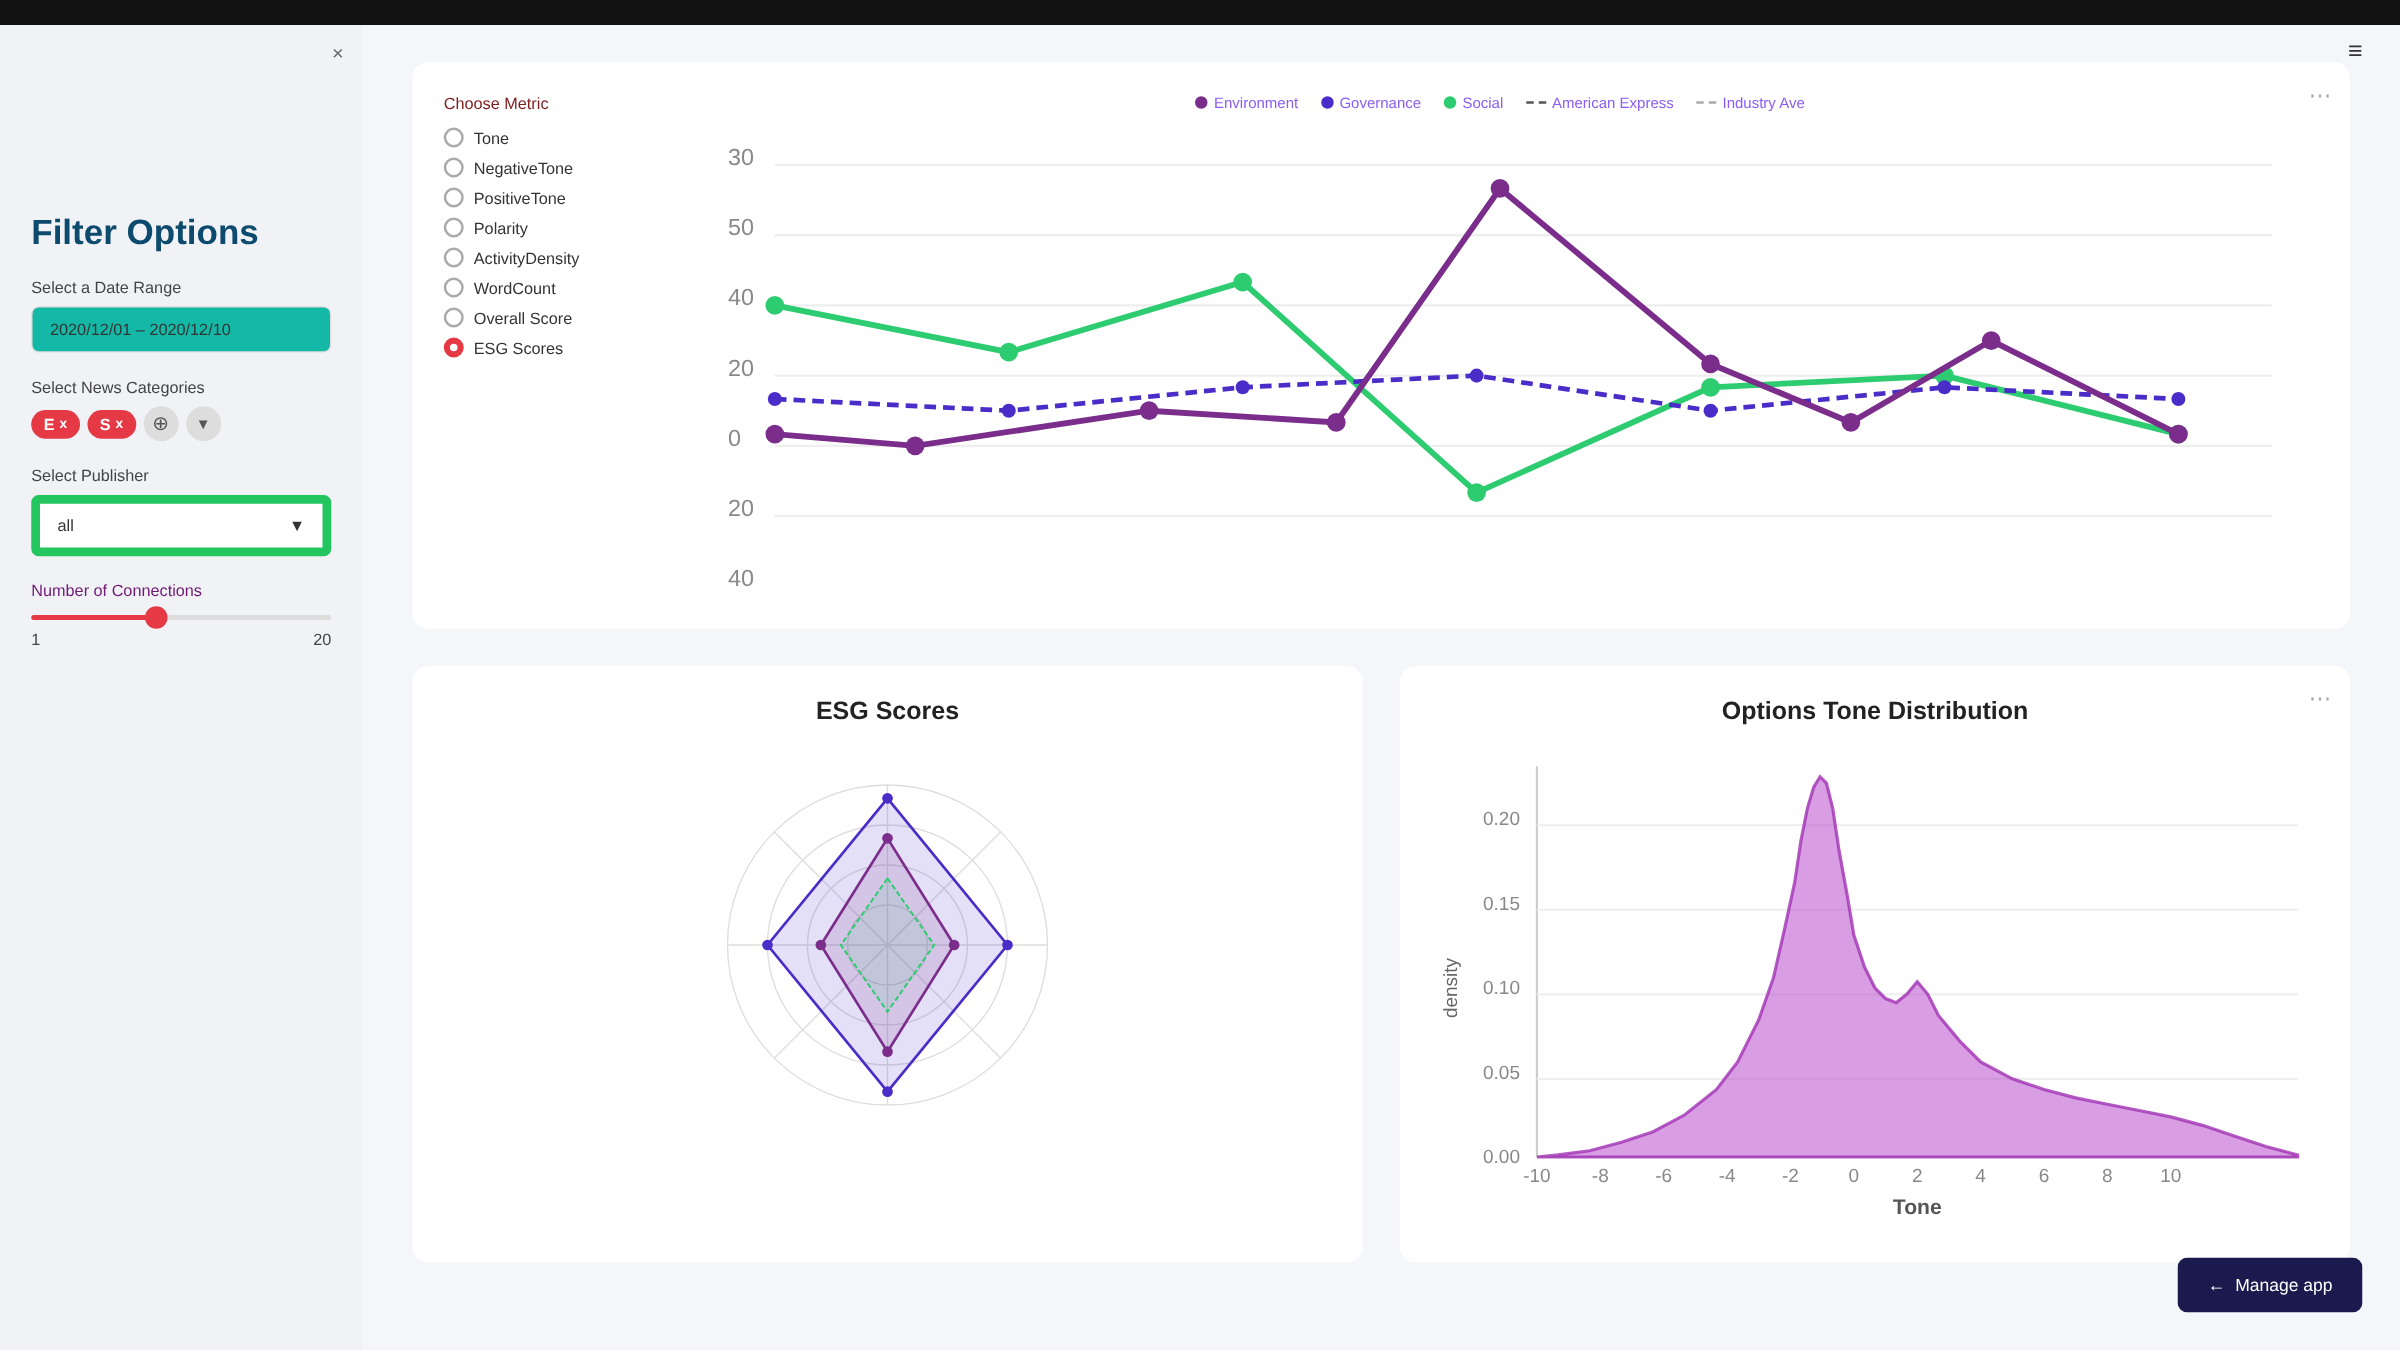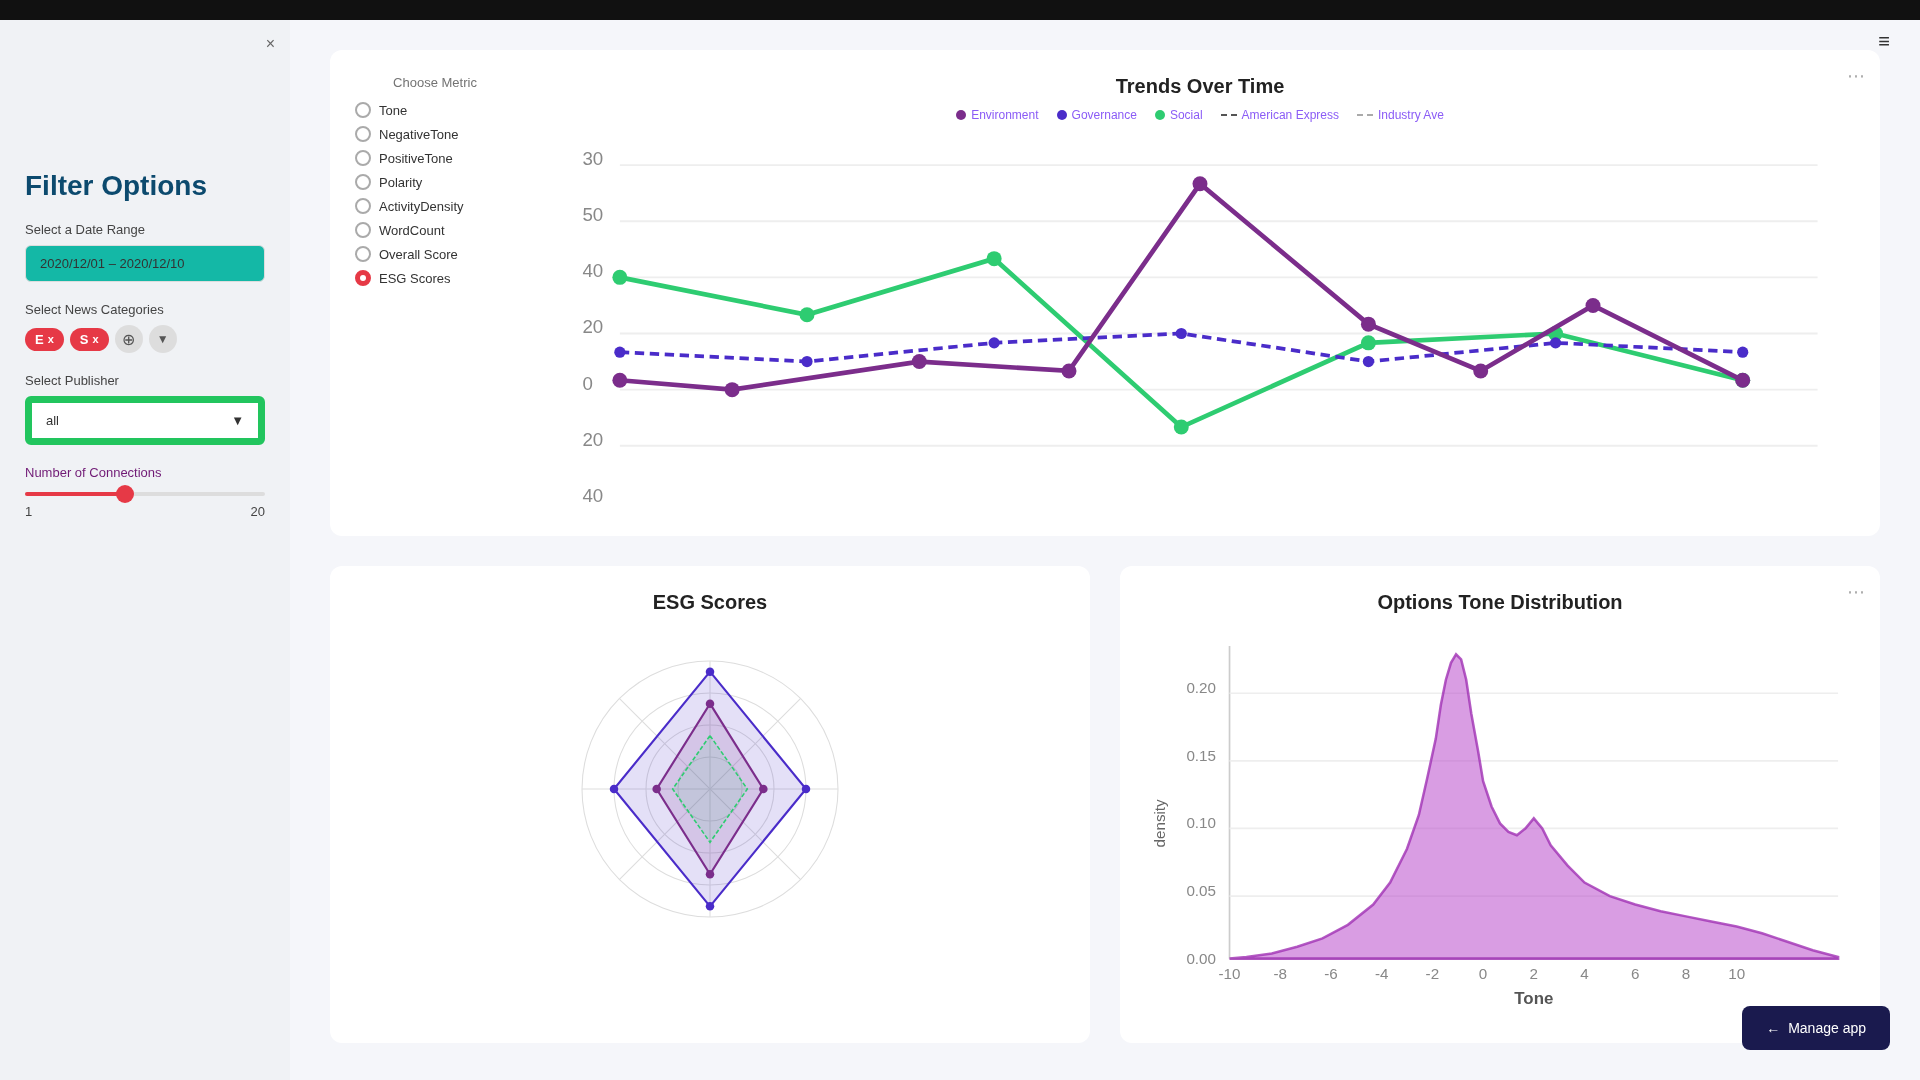--- a/index.html
+++ b/index.html
@@ -162,24 +162,23 @@
     .chart-header {
       display: flex;
       align-items: flex-start;
       gap: 30px;
     }
     .metric-selector {
       min-width: 160px;
     }
     .metric-title {
       font-size: 13px;
-      color: #737373;
+      color: #7f1d1d;
       margin-bottom: 12px;
       font-weight: 500;
-      text-align: center;
     }
     .radio-option {
       display: flex;
       align-items: center;
       gap: 8px;
       margin-bottom: 8px;
       cursor: pointer;
     }
     .radio-circle {
       width: 16px;
@@ -382,21 +381,20 @@
             <div class="radio-circle"></div>
             <span class="radio-label">Overall Score</span>
           </div>
           <div class="radio-option">
             <div class="radio-circle selected"></div>
             <span class="radio-label">ESG Scores</span>
           </div>
         </div>
 
         <div class="chart-main">
-          <div class="chart-title">Trends Over Time</div>
           <div class="legend">
             <div class="legend-item">
               <div class="legend-dot" style="background:#7b2d8b;"></div>
               <span>Environment</span>
             </div>
             <div class="legend-item">
               <div class="legend-dot" style="background:#4a2cc9;"></div>
               <span>Governance</span>
             </div>
             <div class="legend-item">

